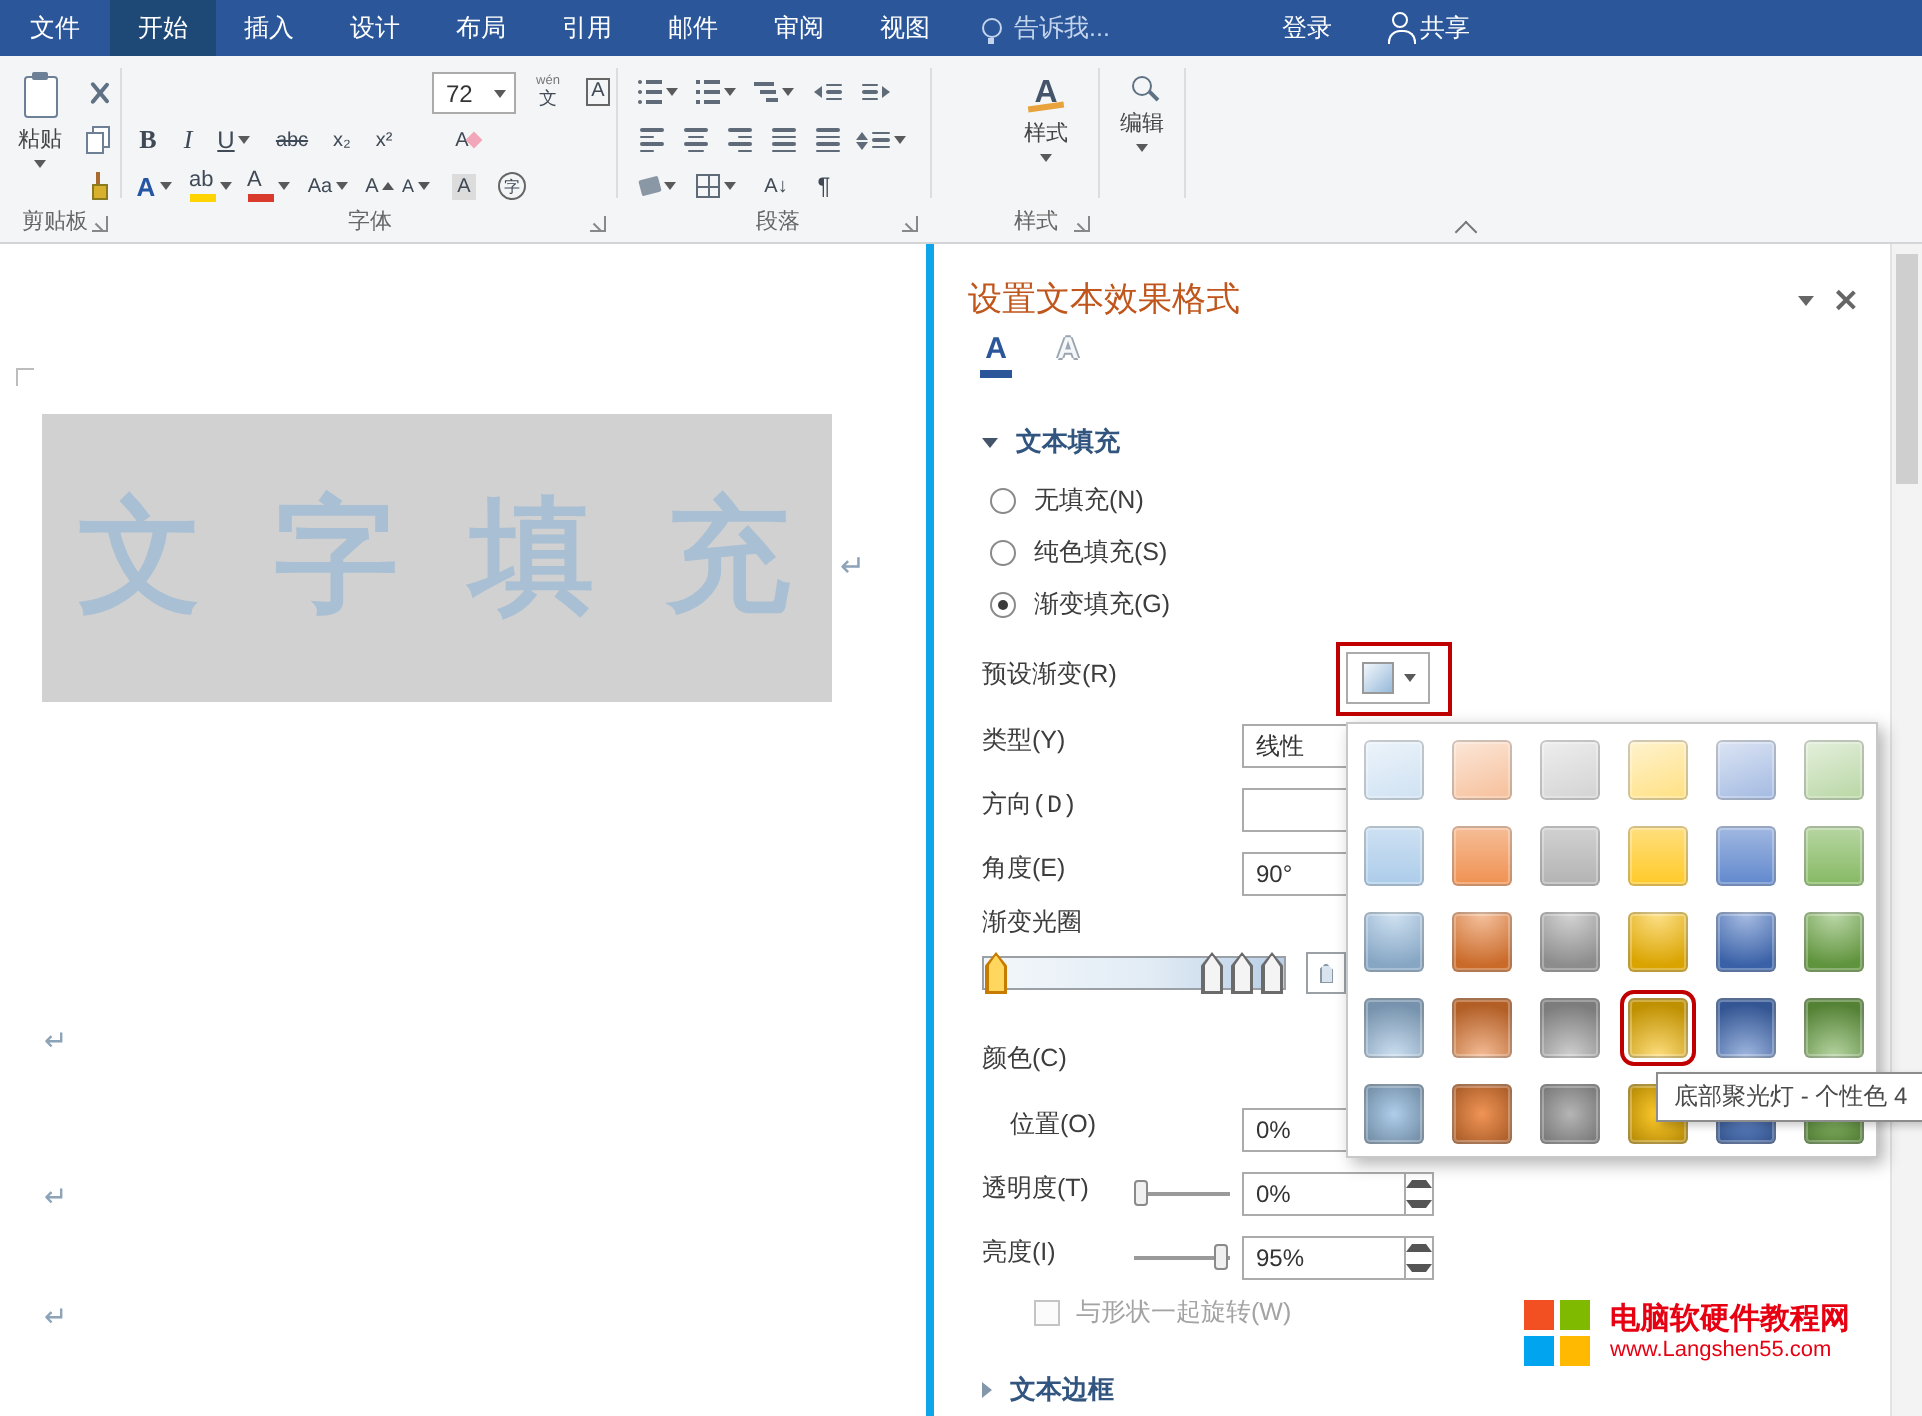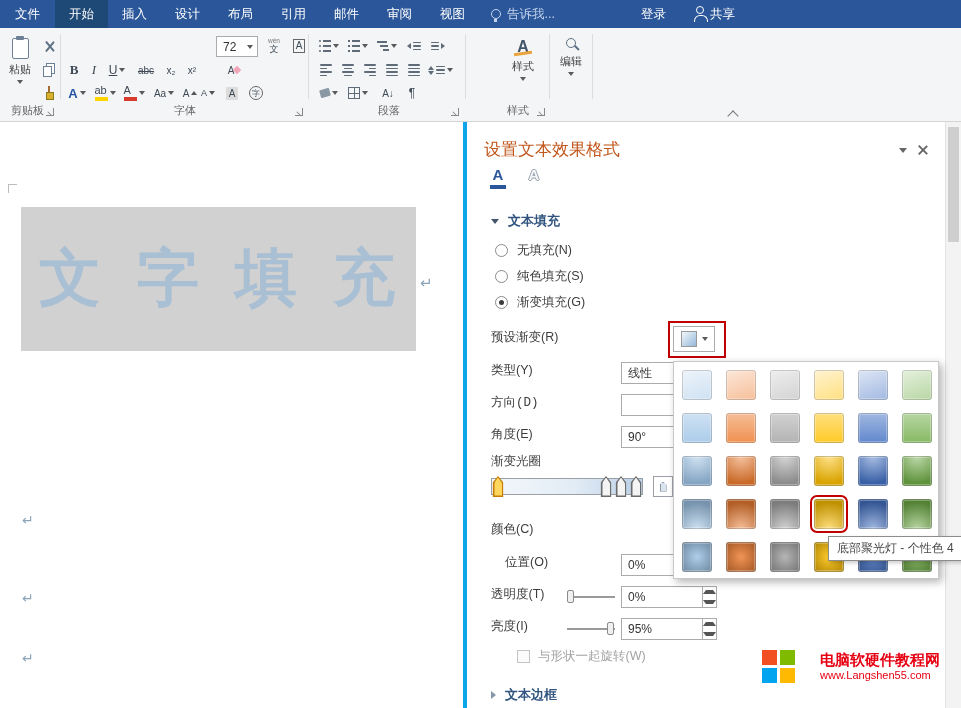--- a/index.html
+++ b/index.html
@@ -145,21 +145,21 @@
   
   .popup { position:absolute; left:673px; top:361px; width:266px; height:218px; background:#fff; border:1px solid #c8c8c8; box-shadow:3px 3px 8px rgba(0,0,0,.3); z-index:20; }
   .grid6 { position:absolute; inset:8px; display:grid; grid-template-columns:repeat(6,30px); grid-auto-rows:30px; column-gap:14px; row-gap:13px; }
   .swatch { width:30px; height:30px; border-radius:3px; box-shadow:inset 0 0 0 1px rgba(0,0,0,.18), inset 0 0 0 2px rgba(255,255,255,.28); }
   .swatch.selected { outline:2px solid #c00000; outline-offset:2px; }
   .tooltip { position:absolute; left:828px; top:536px; background:#fff; border:1px solid #8c8c8c; padding:3px 8px; font-size:12px; color:#4a4a4a; white-space:nowrap; z-index:30; box-shadow:2px 2px 4px rgba(0,0,0,.2); }
 
   
   .sbar { position:absolute; right:0; top:122px; bottom:0; width:16px; background:#f3f3f3; border-left:1px solid #e3e3e3; z-index:5; }
   .sthumb { position:absolute; left:2px; right:2px; top:5px; height:115px; background:#cfcfcf; }
-  .wm { position:absolute; left:762px; top:650px; display:flex; align-items:flex-start; gap:24px; z-index:25; }
+  .wm { position:absolute; left:762px; top:650px; display:flex; align-items:flex-start; gap:9px; z-index:25; }
   .wmlogo { width:34px; height:34px; display:grid; grid-template-columns:15px 15px; grid-auto-rows:15px; gap:3px; }
   .wmlogo i { display:block; }
   .wm .l1 { font-size:15px; font-weight:bold; color:#e60012; line-height:19px; }
   .wm .l2 { font-size:11px; color:#e60012; }
 </style>
 </head>
 <body>
 
 <div class="app">
 

